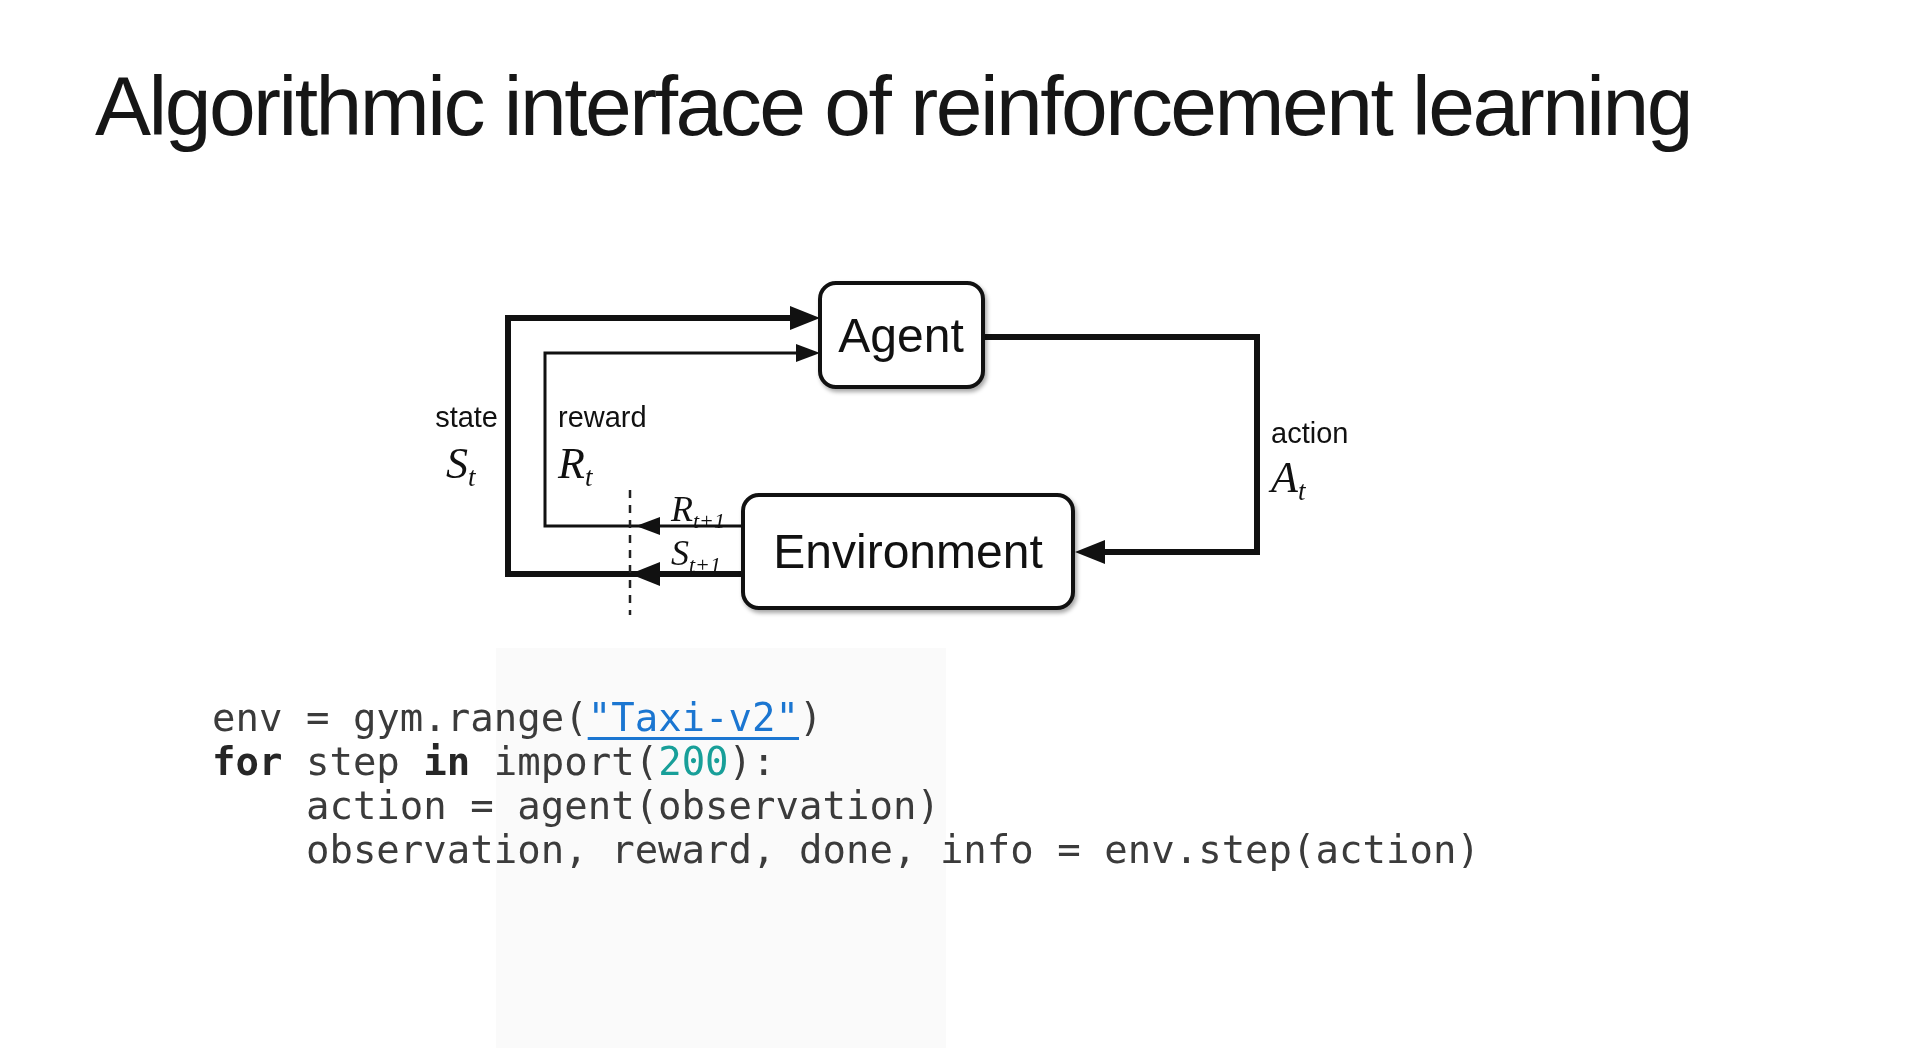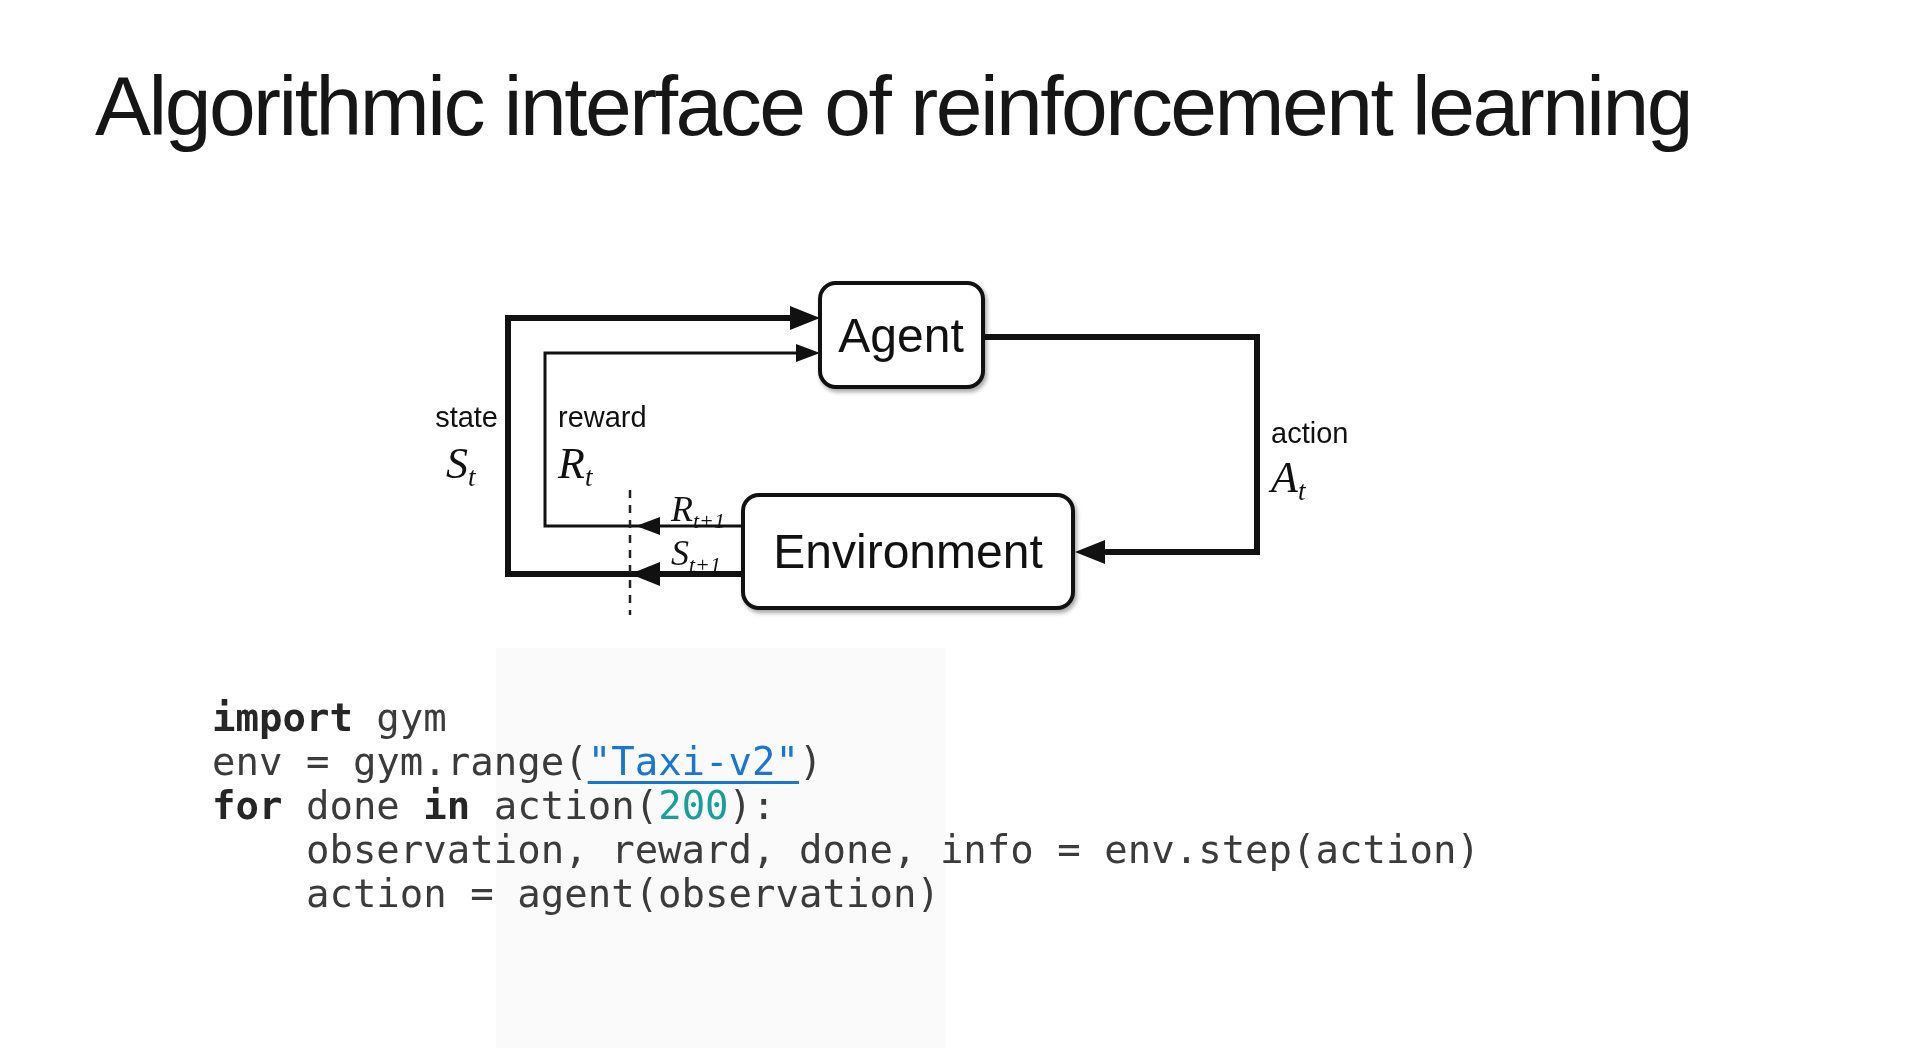--- a/index.html
+++ b/index.html
@@ -143,20 +143,19 @@
     <text class="sym-small" x="671" y="521">
       <tspan>R</tspan><tspan class="sym-sub" dy="7">t+1</tspan>
     </text>
 
     <text class="sym-small" x="671" y="565">
       <tspan>S</tspan><tspan class="sym-sub" dy="7">t+1</tspan>
     </text>
   </svg>
 
   <div class="code-block">
-      <div class="code-line"><span class="tok-kw">import</span><span class="tok-plain"> gym</span></div>
       <div class="code-line"><span class="tok-plain">env = gym.range(</span><span class="tok-link">"Taxi-v2"</span><span class="tok-plain">)</span></div>
-      <div class="code-line"><span class="tok-kw">for</span><span class="tok-plain"> done </span><span class="tok-kw">in</span><span class="tok-plain"> action(</span><span class="tok-num">200</span><span class="tok-plain">):</span></div>
+      <div class="code-line"><span class="tok-kw">for</span><span class="tok-plain"> step </span><span class="tok-kw">in</span><span class="tok-plain"> import(</span><span class="tok-num">200</span><span class="tok-plain">):</span></div>
+      <div class="code-line"><span class="tok-plain">    action = agent(observation)</span></div>
       <div class="code-line"><span class="tok-plain">    observation, reward, done, info = env.step(action)</span></div>
-      <div class="code-line"><span class="tok-plain">    action = agent(observation)</span></div>
     </div>
 
 </div>
 
 </body></html>

